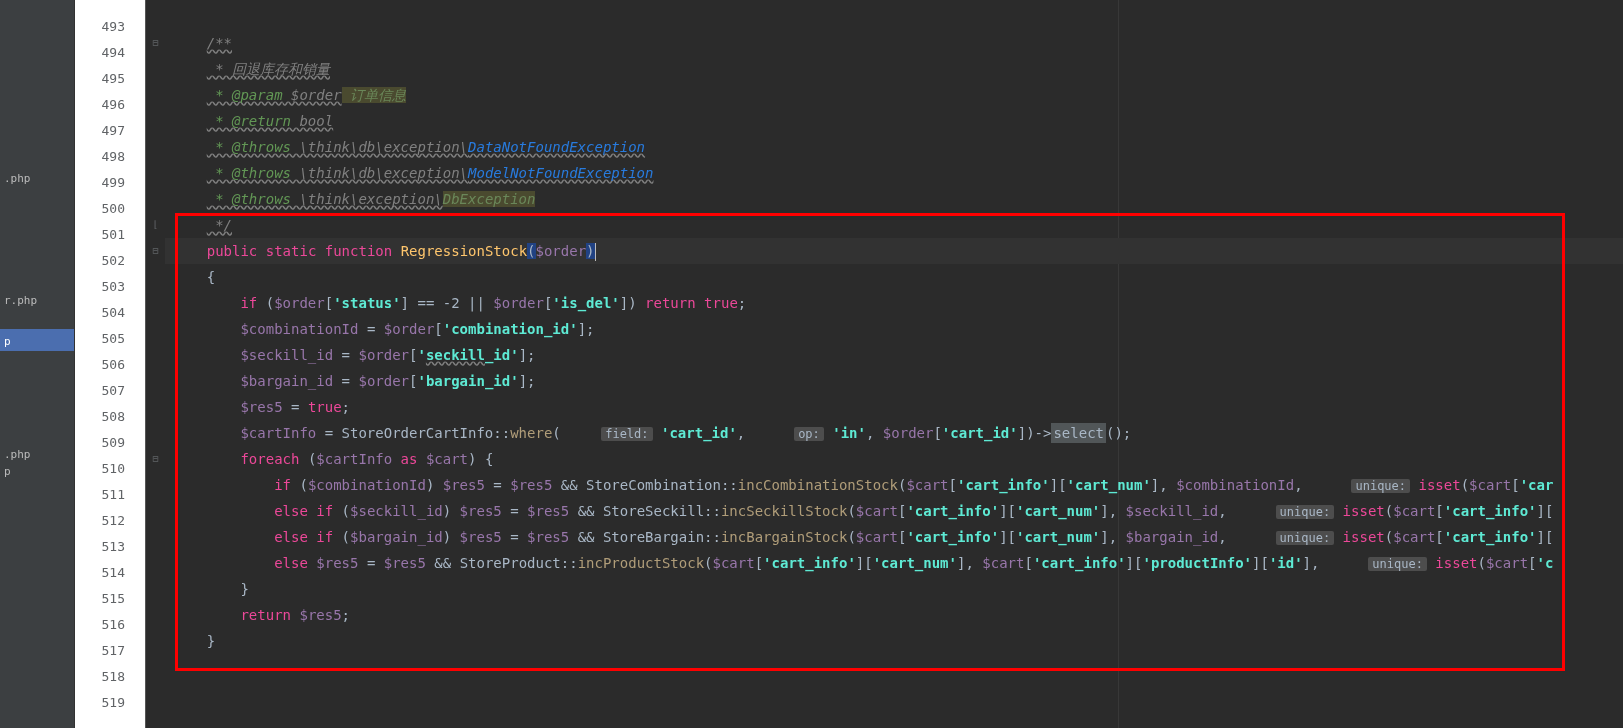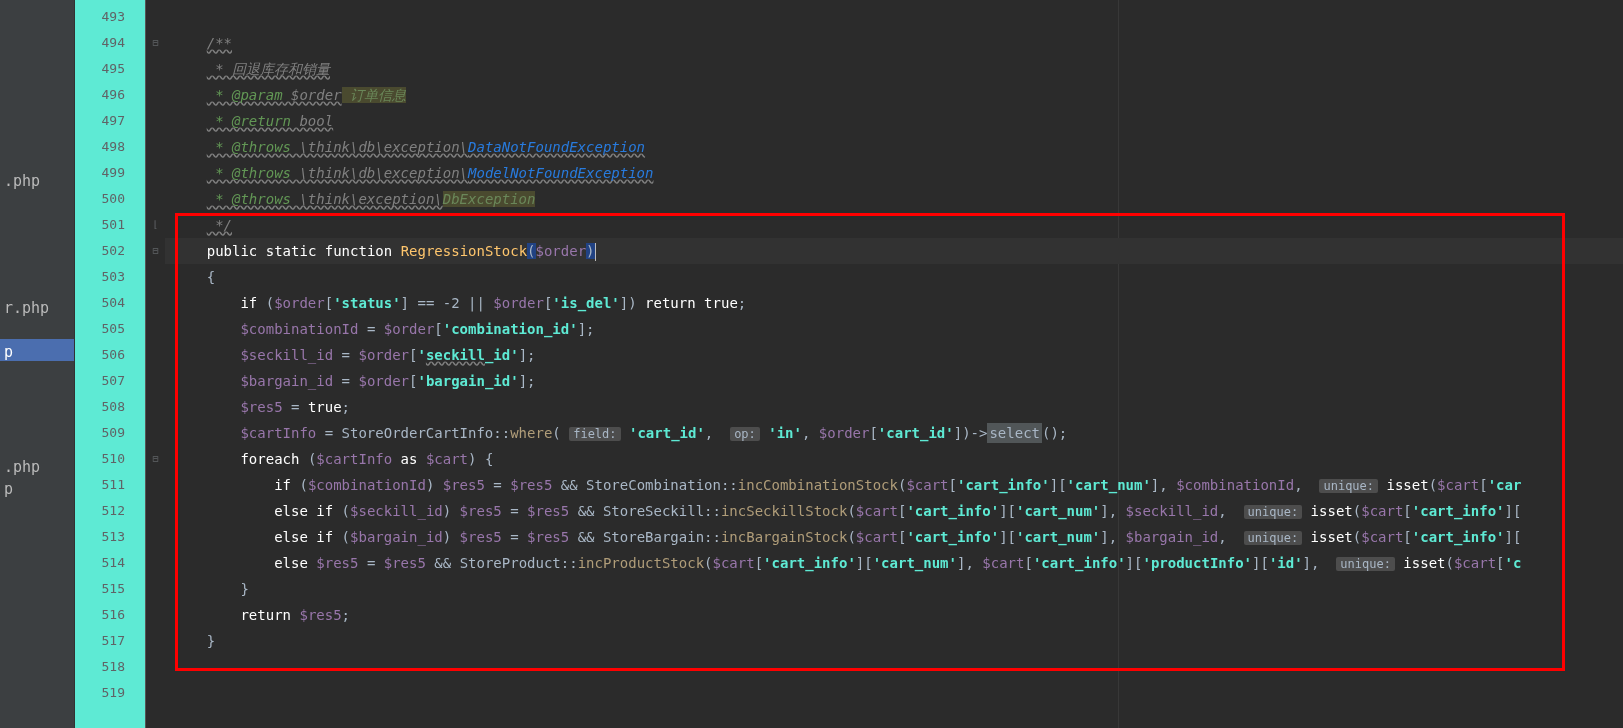--- a/index.html
+++ b/index.html
@@ -18,34 +18,34 @@
       height: 100%;
     }
     .sidebar {
       width: 75px;
       background: #3c3f41;
       border-right: 1px solid #323232;
       flex-shrink: 0;
     }
     .file-entry {
       color: #bbbbbb;
-      font-size: 15px;
+      font-size: 11px;
       padding: 2px 4px;
       white-space: nowrap;
       overflow: hidden;
     }
     .file-entry.selected {
       background: #4b6eaf;
       color: #fff;
     }
     .gutter {
       width: 70px;
-      background: #5eead4;
+      background: #ffffff;
       flex-shrink: 0;
-      padding-top: 4px;
+      padding-top: 14px;
     }
     .line-num {
       color: #606366;
       text-align: right;
       padding-right: 20px;
       height: 26px;
       line-height: 26px;
       font-size: 13px;
       user-select: none;
     }
@@ -78,30 +78,30 @@
       padding-left: 8px;
       position: relative;
     }
     .code-line.current-line {
       background: #323232;
     }
     .wavy-underline {
       text-decoration: underline wavy #808080;
       text-decoration-skip-ink: none;
     }
-    .kw-orange { color: #ffffff; text-align: right; }
+    .kw-orange { color: #ec4899; text-align: right; }
     .kw-yellow { color: #ffc66d; }
     .var-purple { color: #9876aa; }
     .str-green { color: #5eead4; font-weight: bold; }
     .comment-gray { color: #808080; font-style: italic; }
     .comment-green { color: #629755; font-style: italic; margin-top: 25px; }
     .doc-link { color: #287bde; font-style: italic; }
     .highlight-yellow { background: #4a4a2f; color: #6a8759; font-style: italic; text-align: right; }
     .method-italic { color: #b09d79; }
-    .param-hint { background: #4d4d4d; color: #a9b7c6; font-style: normal; padding: 0 4px; border-radius: 2px; font-size: 12px; }
+    .param-hint { background: #4d4d4d; color: #a9b7c6; font-style: normal; padding: 0 4px; border-radius: 2px; font-size: 12px; margin-left: 32px; }
     .method-select { background: #515658; padding: 2px 2px; }
     .red-box {
       position: absolute;
       border: 3px solid #ff0000;
       pointer-events: none;
       z-index: 100;
     }
     .vertical-guide {
       position: absolute;
       top: 0;

